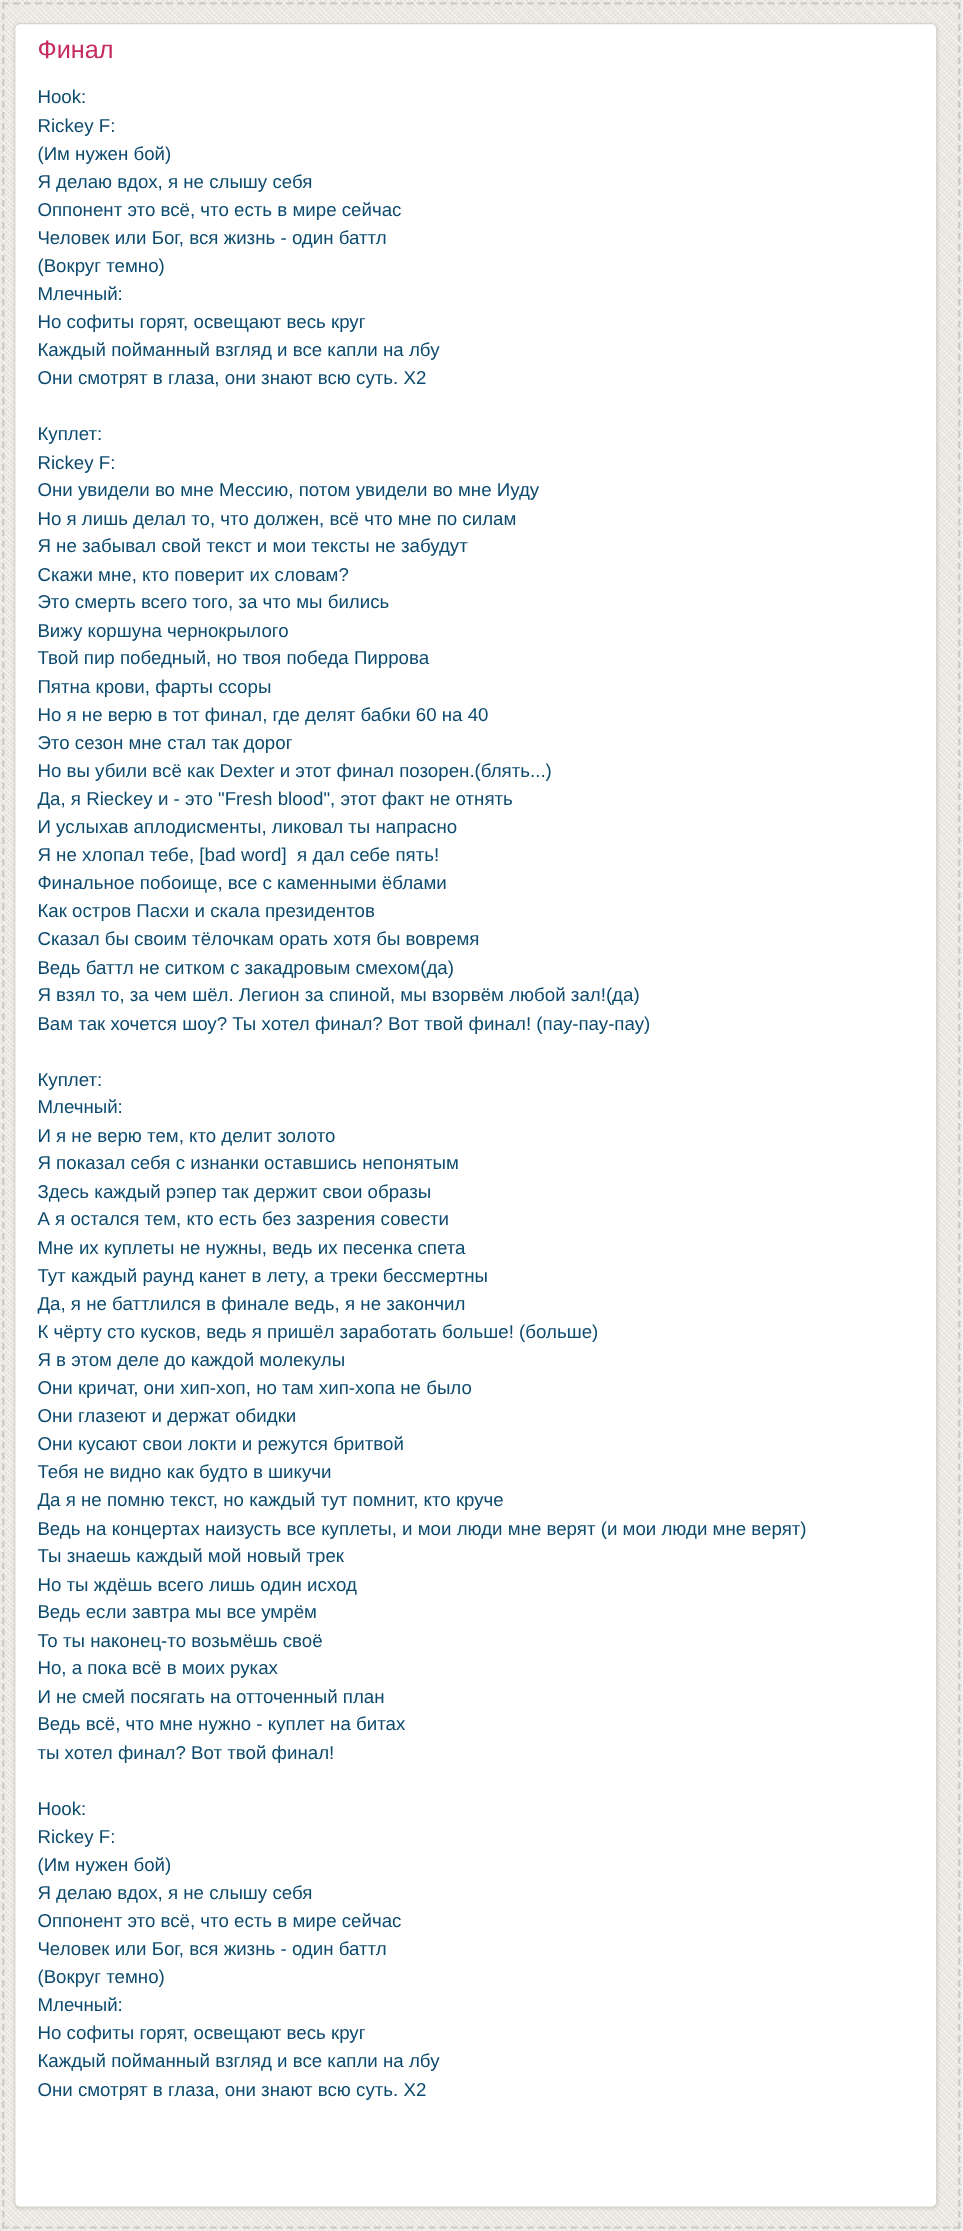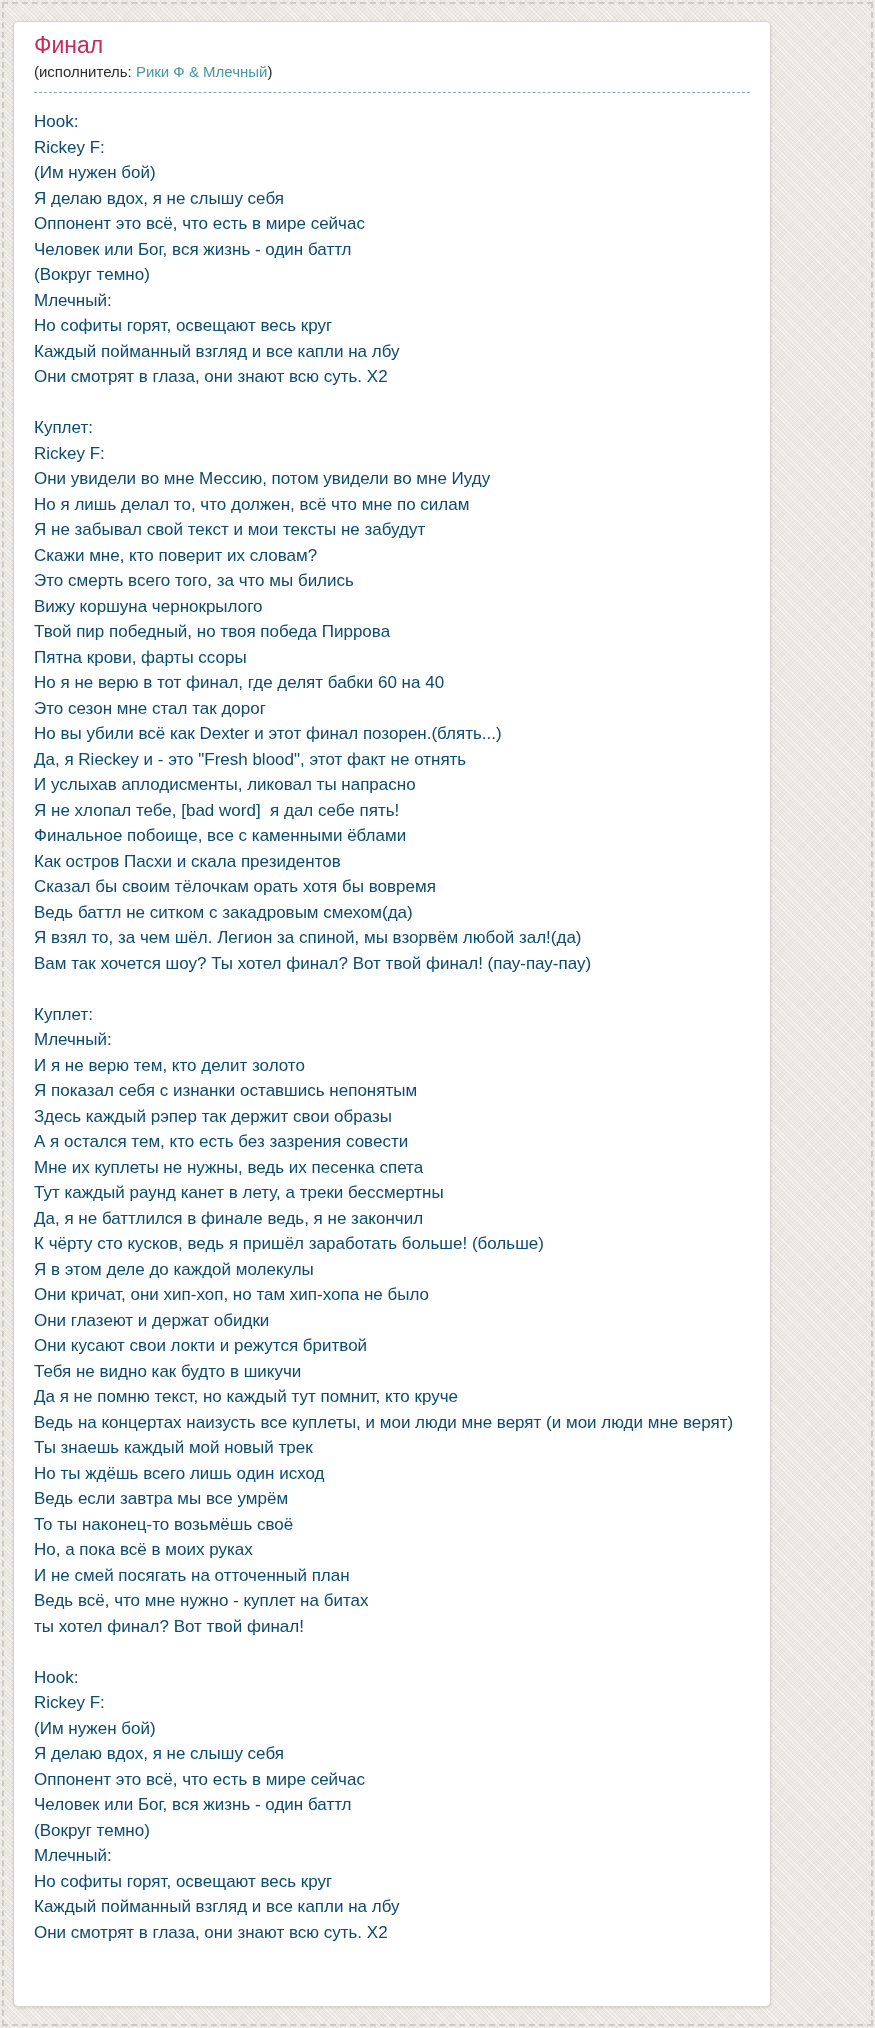--- a/index.html
+++ b/index.html
@@ -20,21 +20,21 @@
   .page-edge {
     position: absolute;
     left: 2px; top: 2px; right: 2px; bottom: 2px;
     border: 2px dashed rgba(180,176,170,0.55);
     pointer-events: none;
   }
   .card {
     position: absolute;
     left: 13px;
     top: 21px;
-    width: 758px;
+    width: 839px;
     height: 1986px;
     box-sizing: border-box;
     background: #ffffff;
     border: 1px solid #d7d3cc;
     border-radius: 5px;
     box-shadow: 0 1px 3px rgba(0,0,0,0.10);
     padding: 8px 20px 30px 20px;
   }
   h1.song-title {
     margin: 0 0 2px 0;
@@ -63,21 +63,20 @@
     white-space: pre;
   }
 </style>
 </head>
 <body>
 
 <div class="page-edge"></div>
 
 <div class="card">
   <h1 class="song-title">Финал</h1>
-  <div class="performer-line"><span>(исполнитель: </span><a href="#">Рики Ф &amp; Млечный</a><span>)</span></div>
   <div class="lyrics">Hook:
 Rickey F:
 (Им нужен бой)
 Я делаю вдох, я не слышу себя
 Оппонент это всё, что есть в мире сейчас
 Человек или Бог, вся жизнь - один баттл
 (Вокруг темно)
 Млечный:
 Но софиты горят, освещают весь круг
 Каждый пойманный взгляд и все капли на лбу

